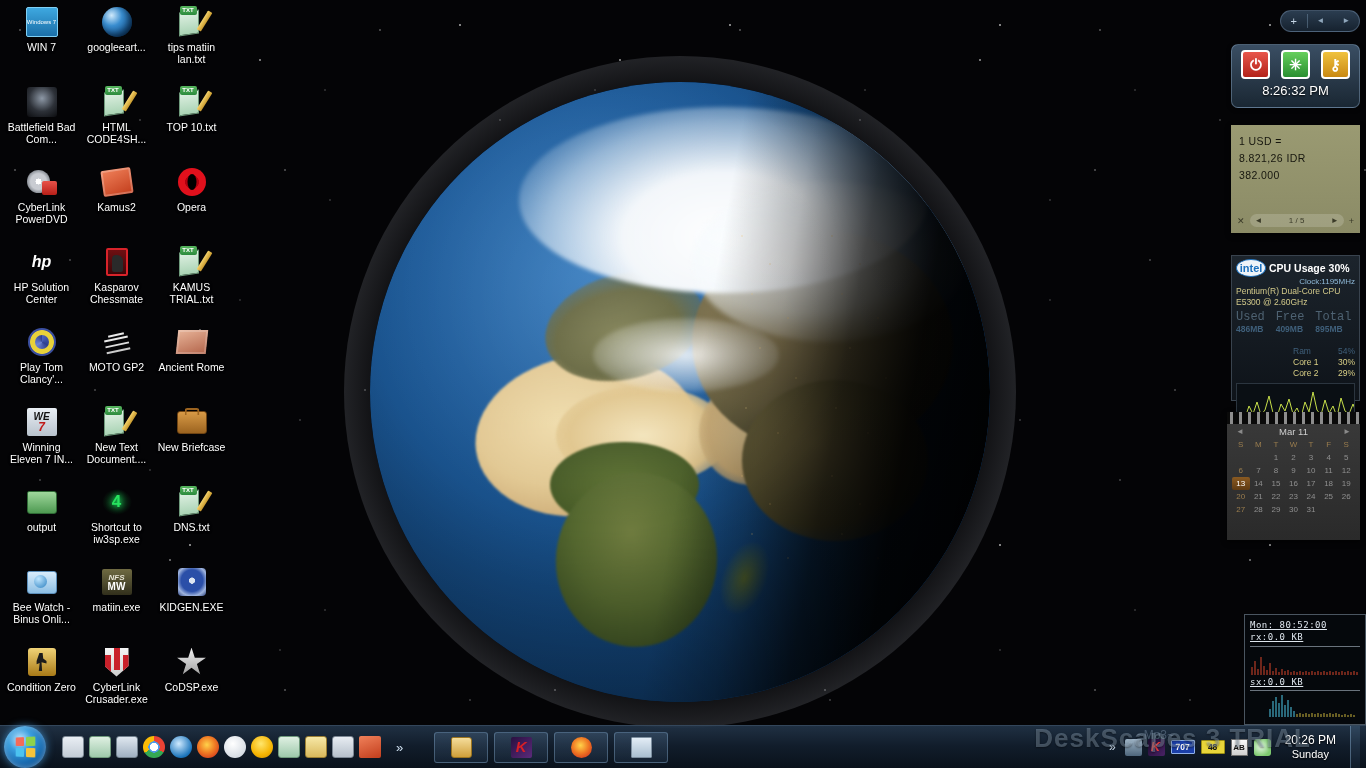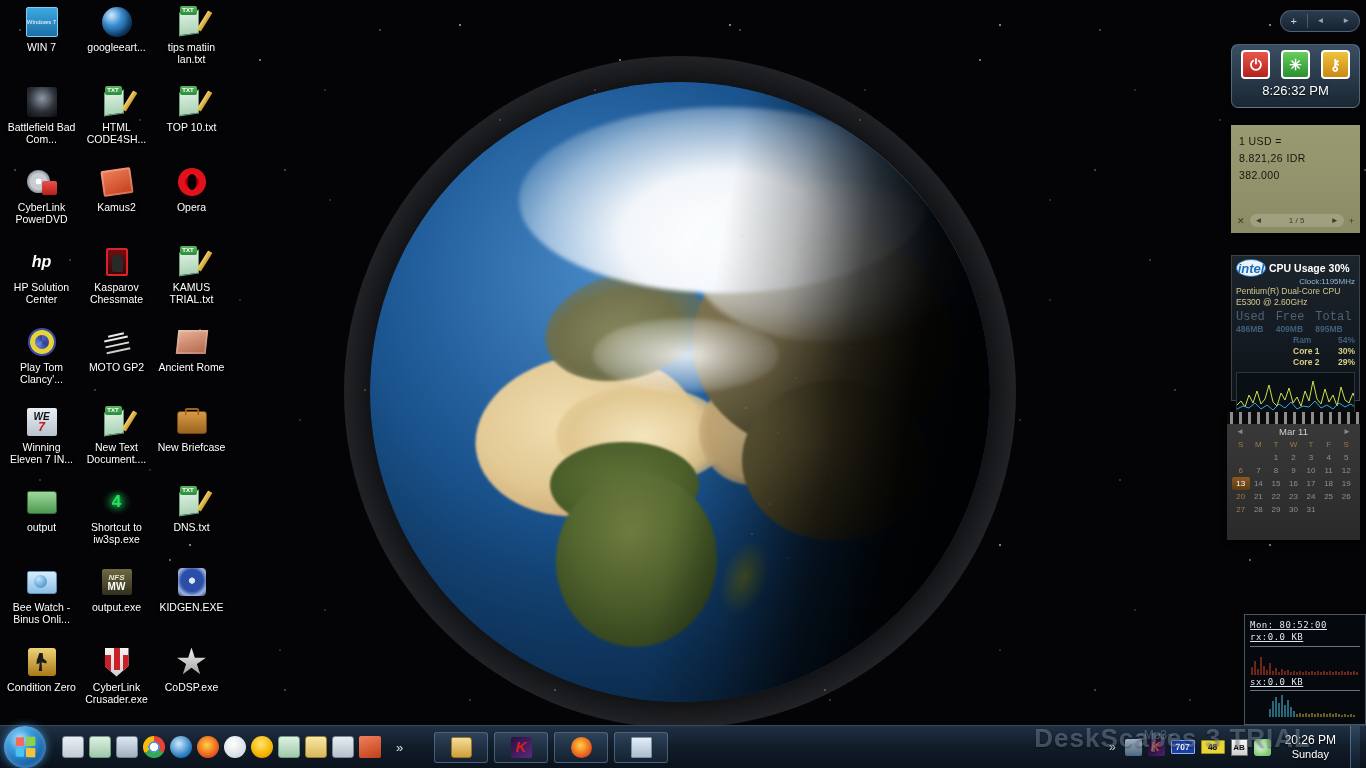--- a/index.html
+++ b/index.html
@@ -352,31 +352,31 @@
   #gadget-cpu {
     top:255px; width:129px; height:146px;
     background:linear-gradient(#1c242c,#0e1319);
     border:1px solid #39434e;
     padding:3px 4px;
     font-size:8.5px; color:#cfd8e2;
   }
   .cpu-top { display:flex; align-items:center; gap:3px; }
   .intel-logo {
     width:30px;height:18px;border-radius:50%;
-    background:#eef3f8; color:#1a6fbd; font-size:13px; font-style:italic;
+    background:#eef3f8; color:#1a6fbd; font-size:11px; 
     display:flex;align-items:center;justify-content:center; font-weight:bold;
     border:1px solid #1a6fbd;
   }
   .cpu-title { color:#fff; font-size:10.5px; font-weight:bold; }
   .cpu-clock { color:#8fb9d8; text-align:right; font-size:8px; }
   .cpu-model { color:#d2c98a; font-size:8.5px; line-height:10.5px; }
   .mem-grid { display:grid; grid-template-columns:1fr 1fr 1fr; margin-top:3px; }
   .mem-grid .h { color:#4e6272; font-size:12px;font-family:Liberation Mono, monospace; }
   .mem-grid .v { color:#3f5f7a; font-size:8.5px; font-weight:bold; }
-  .cpu-bars { display:flex; gap:4px; margin-top:2px;font-weight:bold; }
+  .cpu-bars { display:flex; gap:4px; margin-top:13px; }
   .cpu-bars .bars { flex:1; }
   .cpu-bars .bar {
     height:5px; margin-bottom:3px;
     background:linear-gradient(#f0f0f0,#8b8b8b);
   }
   .cpu-bars .labels { width:62px; }
   .cpu-bars .lrow { display:flex; justify-content:space-between; font-size:8.5px; line-height:8px; margin-bottom:3px; }
   .lrow.ram { color:#3f5f7a; }
   .lrow.c1 { color:#d9cf86; }
   .lrow.c2 { color:#d9cf86; }
@@ -728,21 +728,21 @@
       <span class="lbl">Bee Watch - Binus Onli...</span>
     </div>
 
     <div class="dicon">
       <span class="glyph">
         <span class="ic-nfs">
             <span class="a">NFS</span>
             <span class="b">MW</span>
           </span>
       </span>
-      <span class="lbl">output.exe</span>
+      <span class="lbl">matiin.exe</span>
     </div>
 
     <div class="dicon">
       <span class="glyph">
           <span class="ic-cd"></span>
         </span>
       <span class="lbl">KIDGEN.EXE</span>
     </div>
 
     <div class="dicon">

